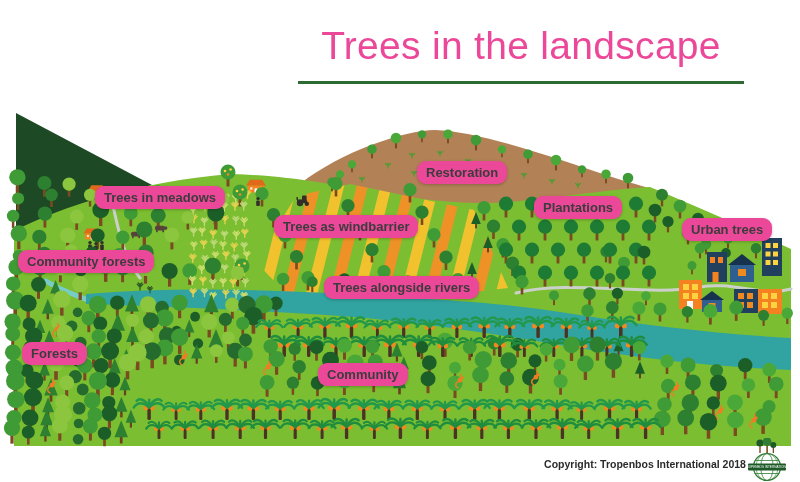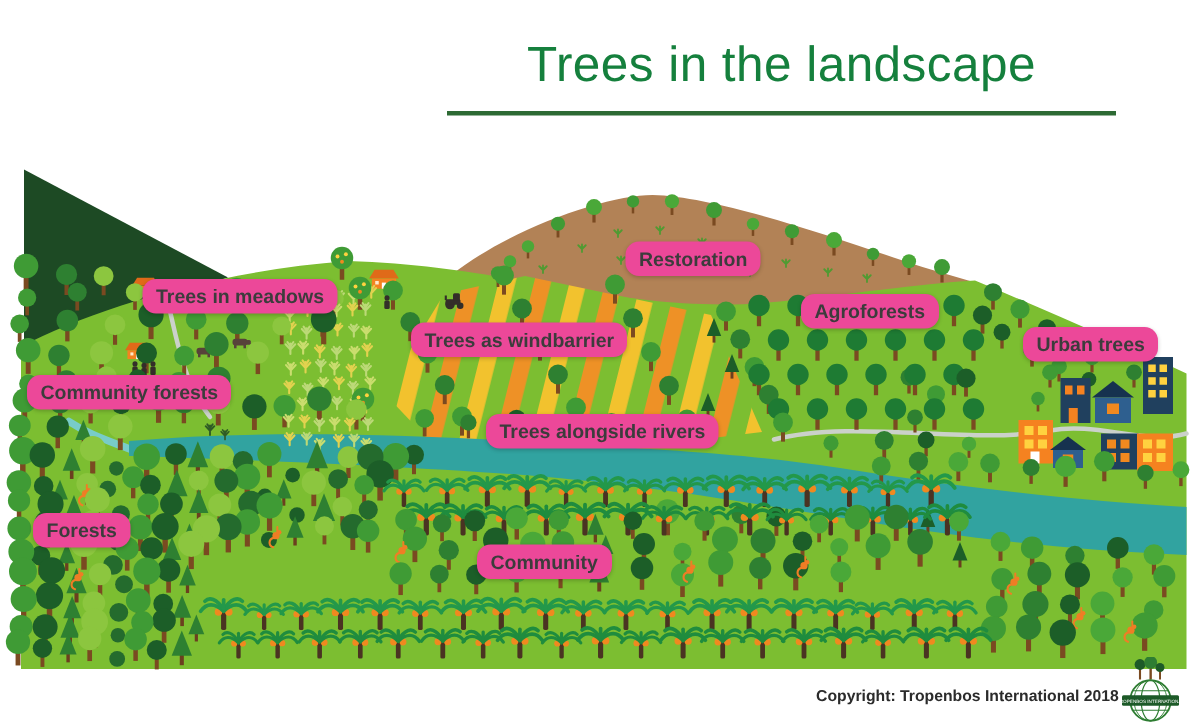--- a/index.html
+++ b/index.html
@@ -1,20 +1,20 @@
 <!DOCTYPE html>
 <html><head>
 <meta charset="utf-8">
 <style>
   html,body{margin:0;padding:0;background:#ffffff;}
   .stage{position:relative;width:800px;height:482px;background:#ffffff;overflow:hidden;
          font-family:"Liberation Sans",sans-serif;}
   .scene{position:absolute;left:0;top:0;}
   .title{position:absolute;left:298px;top:24px;width:446px;text-align:center;
-         color:#15803d;font-size:33px;font-weight:400;letter-spacing:.3px;line-height:1.15;
+         color:#ec4899;font-size:39px;font-weight:400;letter-spacing:.3px;line-height:1.15;
          padding-bottom:12px;border-bottom:3px solid #2d6a34;}
   .map-label{position:absolute;background:#ec4899;color:#3c3c3c;font-size:13px;font-weight:600;
          line-height:1;padding:5px 9px;border-radius:9px;white-space:nowrap;
          box-shadow:0 1px 3px rgba(0,0,0,.22);}
   .copyright{position:absolute;left:540px;top:458px;width:210px;text-align:center;
          font-size:10.5px;font-weight:700;color:#2b2b2b;}
   .logo{position:absolute;left:746px;top:438px;}
 </style>
 </head>
 <body>
@@ -652,21 +652,21 @@
         <use href="#t" transform="translate(104.5 445.8) scale(0.89)" color="#1c5e28"></use>
       </g>
   </svg>
 
   <div class="title">Trees in the landscape</div>
 
   <div class="map-label" style="left:18px;top:250px">Community forests</div>
   <div class="map-label" style="left:95px;top:186px">Trees in meadows</div>
   <div class="map-label" style="left:274px;top:215px">Trees as windbarrier</div>
   <div class="map-label" style="left:417px;top:161px">Restoration</div>
-  <div class="map-label" style="left:534px;top:196px">Agroforests</div>
+  <div class="map-label" style="left:534px;top:196px">Plantations</div>
   <div class="map-label" style="left:682px;top:218px">Urban trees</div>
   <div class="map-label" style="left:324px;top:276px">Trees alongside rivers</div>
   <div class="map-label" style="left:22px;top:342px">Forests</div>
   <div class="map-label" style="left:318px;top:363px">Community</div>
 
   <div class="copyright">Copyright: Tropenbos International 2018</div>
 
   <svg class="logo" width="42" height="44" viewBox="0 0 42 44">
     <g>
       <rect x="13.3" y="6" width="1.4" height="9" fill="#7a4a21"></rect>

